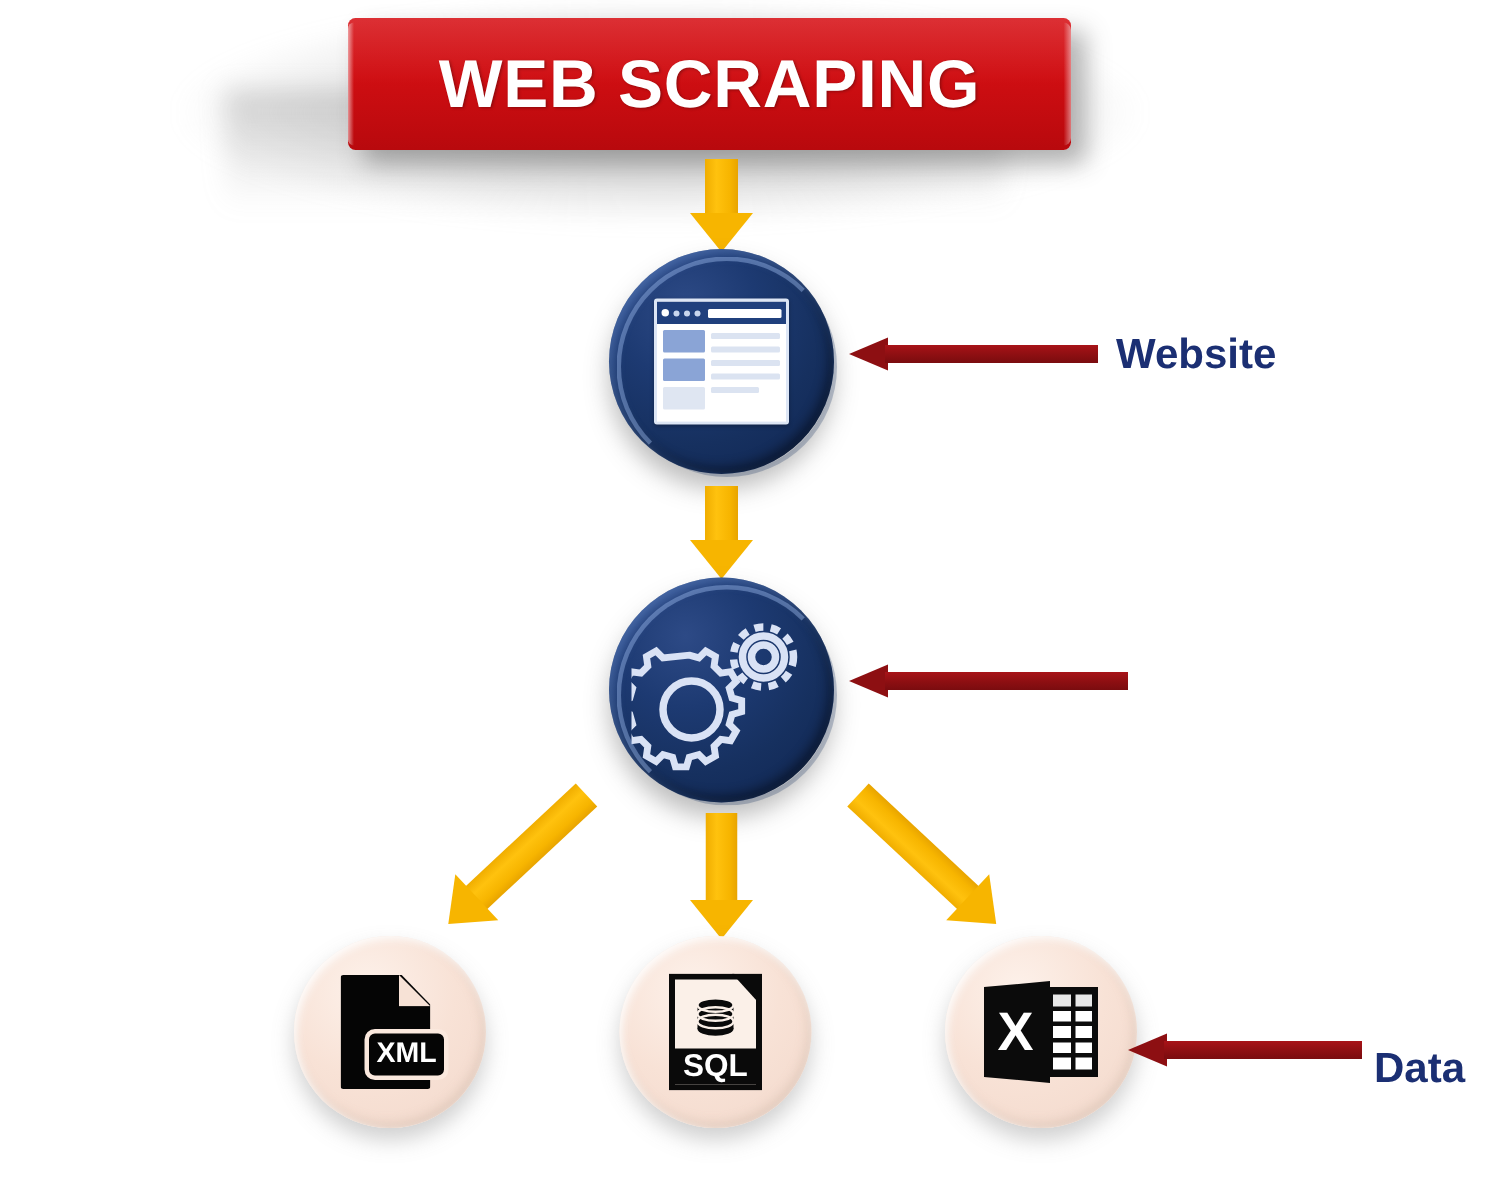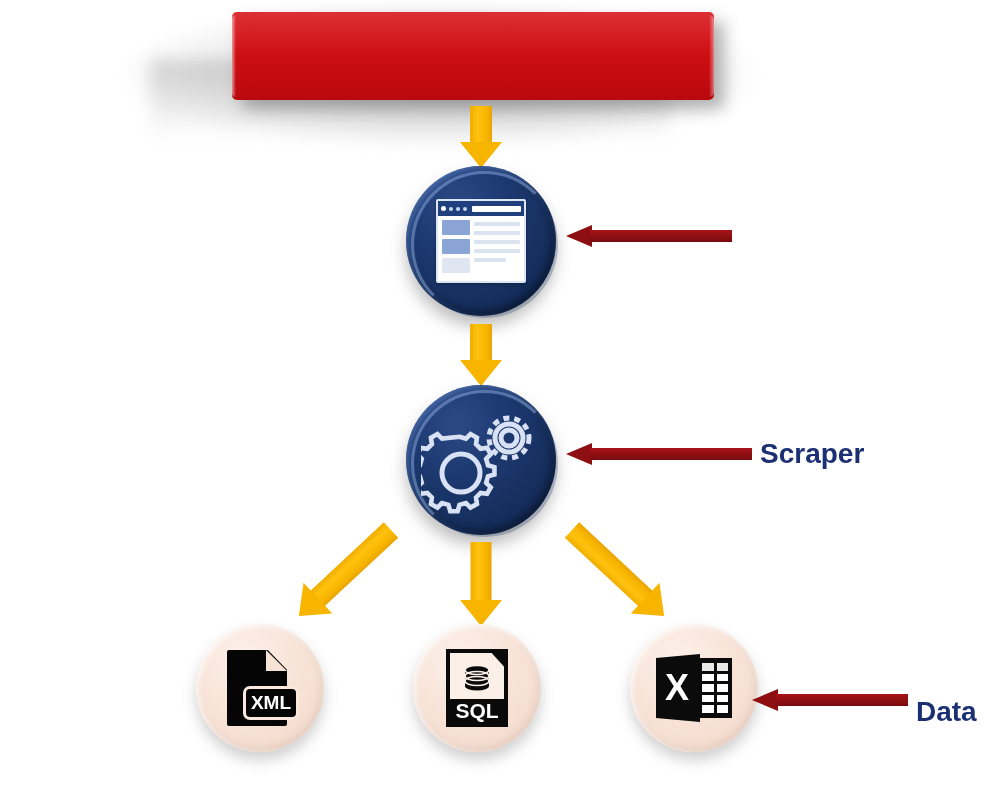--- a/index.html
+++ b/index.html
@@ -306,20 +306,21 @@
 
 <div id="canvas">
 
   <div class="bg-haze"></div>
   <div class="bg-haze2"></div>
 
   <div class="banner">
     <div class="banner-sheen"></div>
     <div class="banner-edge-l"></div>
     <div class="banner-edge-r"></div>
+    <div class="banner-title">WEB SCRAPING</div>
   </div>
 
   <div class="yarrow" style="left:460px; top:106px; width:42px; height:62px;">
     <div class="shaft" style="width:22px; height:40px;"></div>
     <div class="head" style="top:36px;"></div>
   </div>
 
   <div class="node node-navy" style="left:406px; top:166px; width:150px; height:150px;">
     <div class="browser">
       <div class="browser-bar">
@@ -343,20 +344,21 @@
           <div class="line s"></div>
         </div>
       </div>
     </div>
   </div>
 
   <div class="rarrow" style="left:566px; top:225px; width:166px;">
     <div class="r-head"></div>
     <div class="r-shaft" style="left:24px;"></div>
   </div>
+  <div class="rlabel" style="left:744px; top:220px;">Website</div>
 
   <div class="yarrow" style="left:460px; top:324px; width:42px; height:62px;">
     <div class="shaft" style="width:22px; height:40px;"></div>
     <div class="head" style="top:36px;"></div>
   </div>
 
   <div class="node node-navy" style="left:406px; top:385px; width:150px; height:150px;">
     <svg width="120" height="110" viewBox="0 0 120 110">
       <g fill="none" stroke="#d9e2f5" stroke-width="5">
 
@@ -368,21 +370,20 @@
         <circle cx="88" cy="33" r="14"></circle>
         <circle cx="88" cy="33" r="8"></circle>
       </g>
     </svg>
   </div>
 
   <div class="rarrow" style="left:566px; top:443px; width:186px;">
     <div class="r-head"></div>
     <div class="r-shaft" style="left:24px;"></div>
   </div>
-  <div class="rlabel" style="left:760px; top:438px;">Scraper</div>
 
   <div class="yarrow" style="left:370px; top:530px; width:42px; height:140px; transform: rotate(47deg);">
     <div class="shaft" style="width:21px; height:105px;"></div>
     <div class="head" style="top:100px;"></div>
   </div>
 
   <div class="yarrow" style="left:460px; top:542px; width:42px; height:100px;">
     <div class="shaft" style="width:21px; height:62px;"></div>
     <div class="head" style="top:58px;"></div>
   </div>

